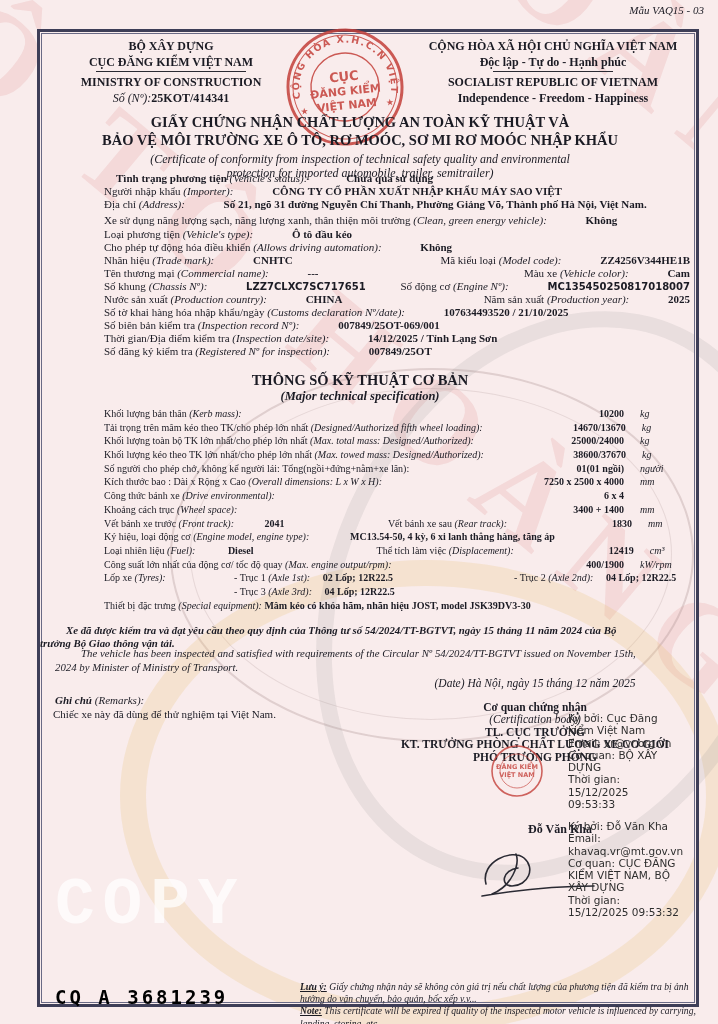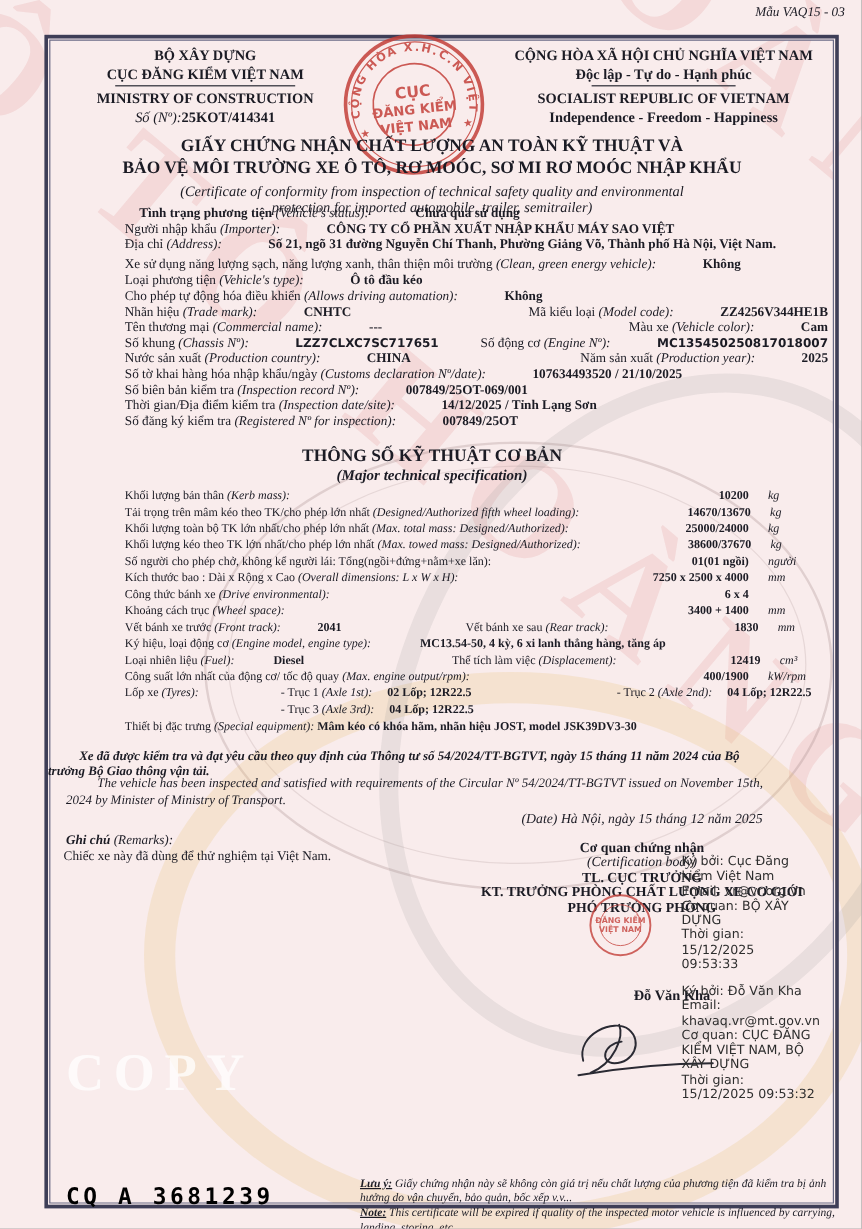--- a/index.html
+++ b/index.html
@@ -52,22 +52,22 @@
   .wm-ellipse{left:170px;top:368px;width:520px;height:370px;border:2px solid rgba(165,140,140,0.30);
               border-radius:50%;}
   .wm-ellipse2{left:190px;top:388px;width:480px;height:330px;border:1px solid rgba(165,140,140,0.22);
                border-radius:50%;}
   .wm-gold{left:120px;top:560px;width:560px;height:420px;border:26px solid rgba(233,190,110,0.22);
            border-radius:50%;}
   .wm-gray{left:330px;top:300px;width:420px;height:560px;border:16px solid rgba(150,150,150,0.16);
            border-radius:50%;transform:rotate(25deg);}
   .wm-diag{font-size:120px;font-weight:bold;color:rgba(219,120,120,0.16);white-space:nowrap;
            font-family:"Liberation Serif",serif;letter-spacing:26px;}
-  .wm-copy{left:55px;top:868px;font-size:44px;font-weight:bold;color:rgba(255,255,255,0.75);
-           font-family:Liberation Serif, serif;letter-spacing:8px;}
+  .wm-copy{left:55px;top:868px;font-size:66px;font-weight:bold;color:rgba(255,255,255,0.75);
+           font-family:Liberation Mono, monospace;letter-spacing:8px;}
 </style>
 </head>
 <body>
 
 <div class="page">
 
   <div class="abs wm wm-diag" style="left:-140px;top:120px;transform:rotate(40deg);">Ô TÔ HOÀNG GIA PHÁT</div>
   <div class="abs wm wm-diag" style="left:-260px;top:560px;transform:rotate(40deg);">Ô TÔ HOÀNG GIA PHÁT</div>
   <div class="abs wm wm-ellipse"></div>
   <div class="abs wm wm-ellipse2"></div>

